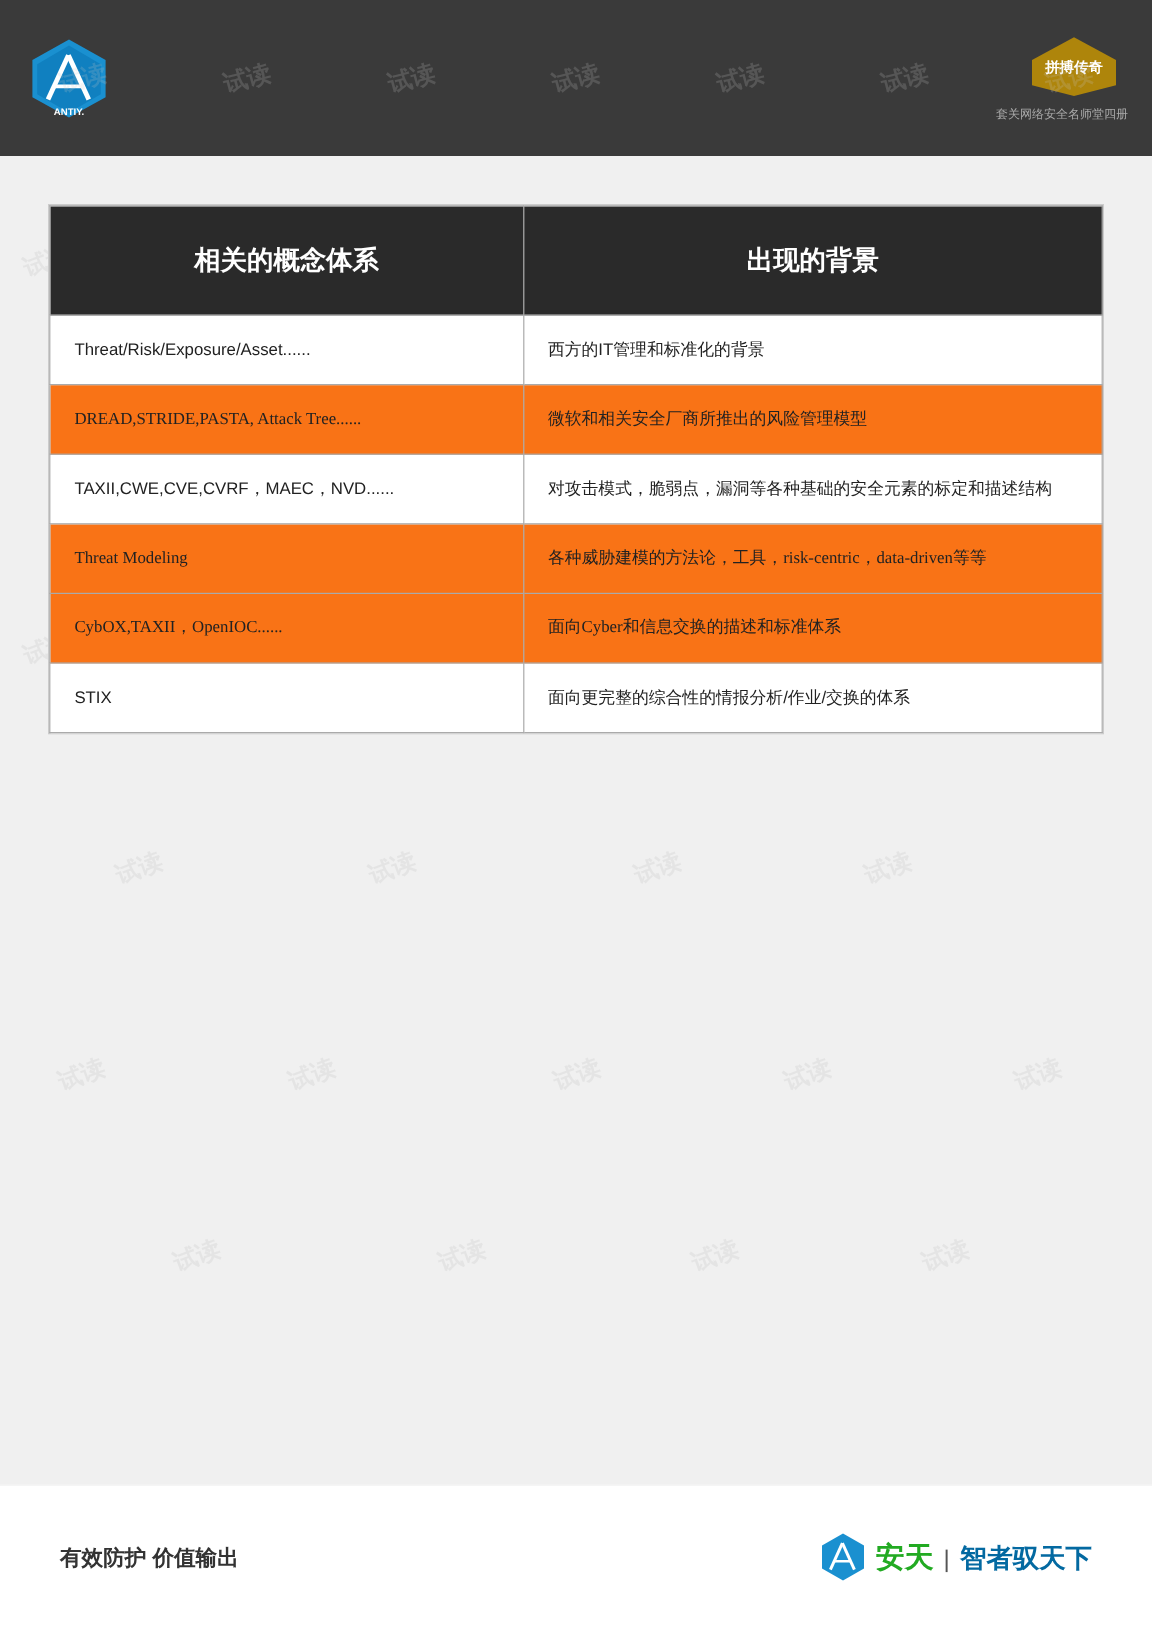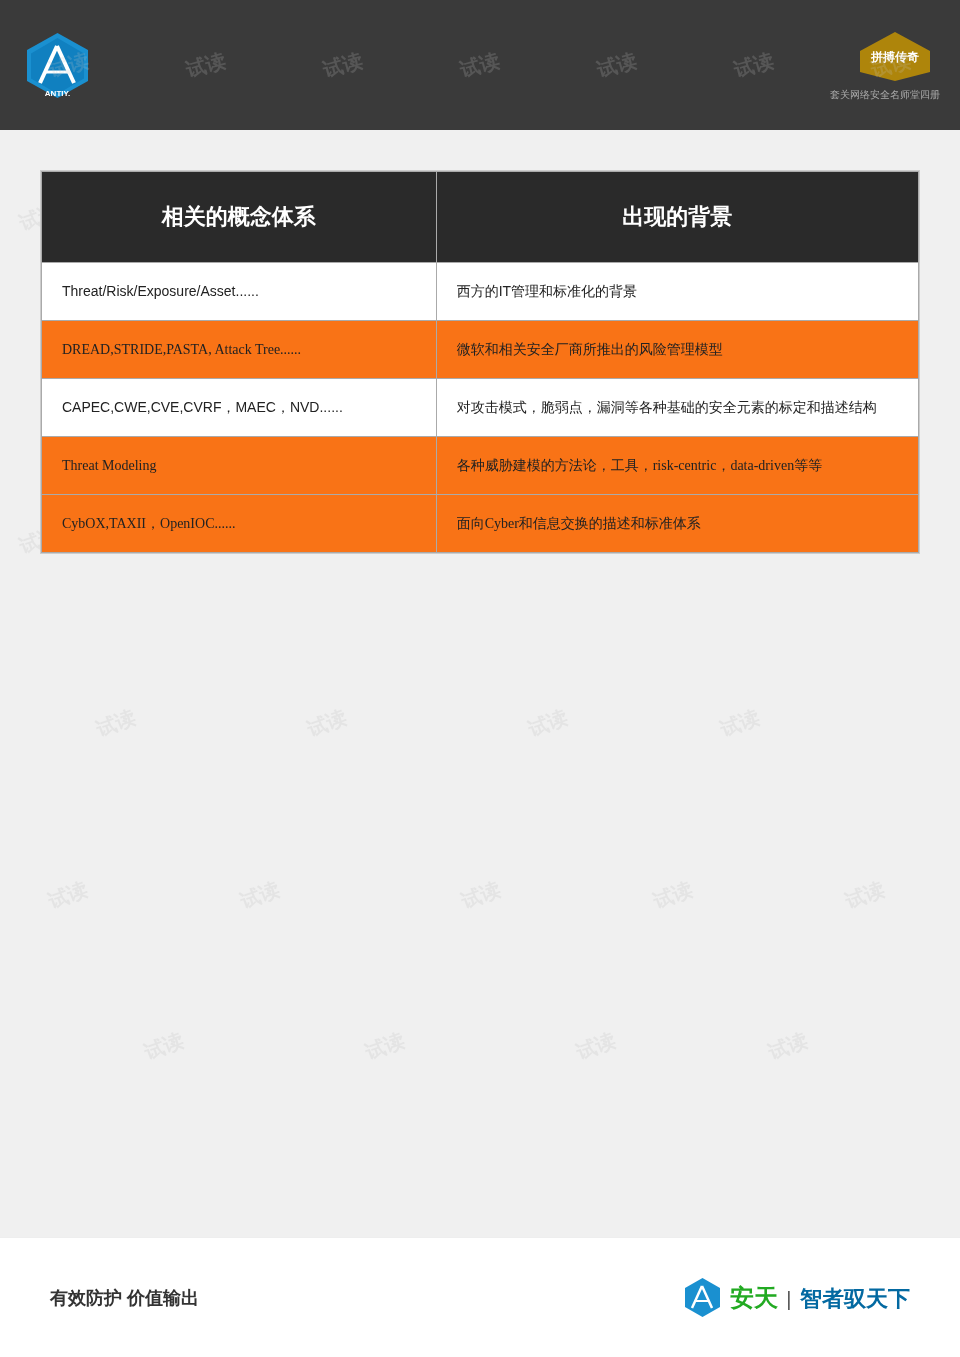--- a/index.html
+++ b/index.html
@@ -254,35 +254,39 @@
         <td>Threat/Risk/Exposure/Asset......</td>
         <td>西方的IT管理和标准化的背景</td>
       </tr>
 
       <tr class="row-even">
         <td>DREAD,STRIDE,PASTA, Attack Tree......</td>
         <td>微软和相关安全厂商所推出的风险管理模型</td>
       </tr>
 
       <tr>
-        <td>CAPEC,CWE,CVE,CVRF，MAEC，NVD......</td>
+        <td>TAXII,CWE,CVE,CVRF，MAEC，NVD......</td>
         <td>对攻击模式，脆弱点，漏洞等各种基础的安全元素的标定和描述结构</td>
       </tr>
 
       <tr class="row-even">
         <td>Threat Modeling</td>
         <td>各种威胁建模的方法论，工具，risk-centric，data-driven等等</td>
       </tr>
 
 
       <tr class="row-even">
         <td>CybOX,TAXII，OpenIOC......</td>
         <td>面向Cyber和信息交换的描述和标准体系</td>
       </tr>
 
+      <tr>
+        <td>STIX</td>
+        <td>面向更完整的综合性的情报分析/作业/交换的体系</td>
+      </tr>
     </tbody>
   </table>
 </div>
 
 <div class="footer">
   <span class="footer-left">有效防护 价值输出</span>
   <div class="footer-logo-antiy">
     <svg class="footer-logo-hex" viewBox="0 0 45 45">
       <polygon points="22.5,3 40,13 40,32 22.5,42 5,32 5,13" fill="#1a90d0"></polygon>
       <line x1="12" y1="33" x2="22" y2="11" stroke="white" stroke-width="2.5"></line>

